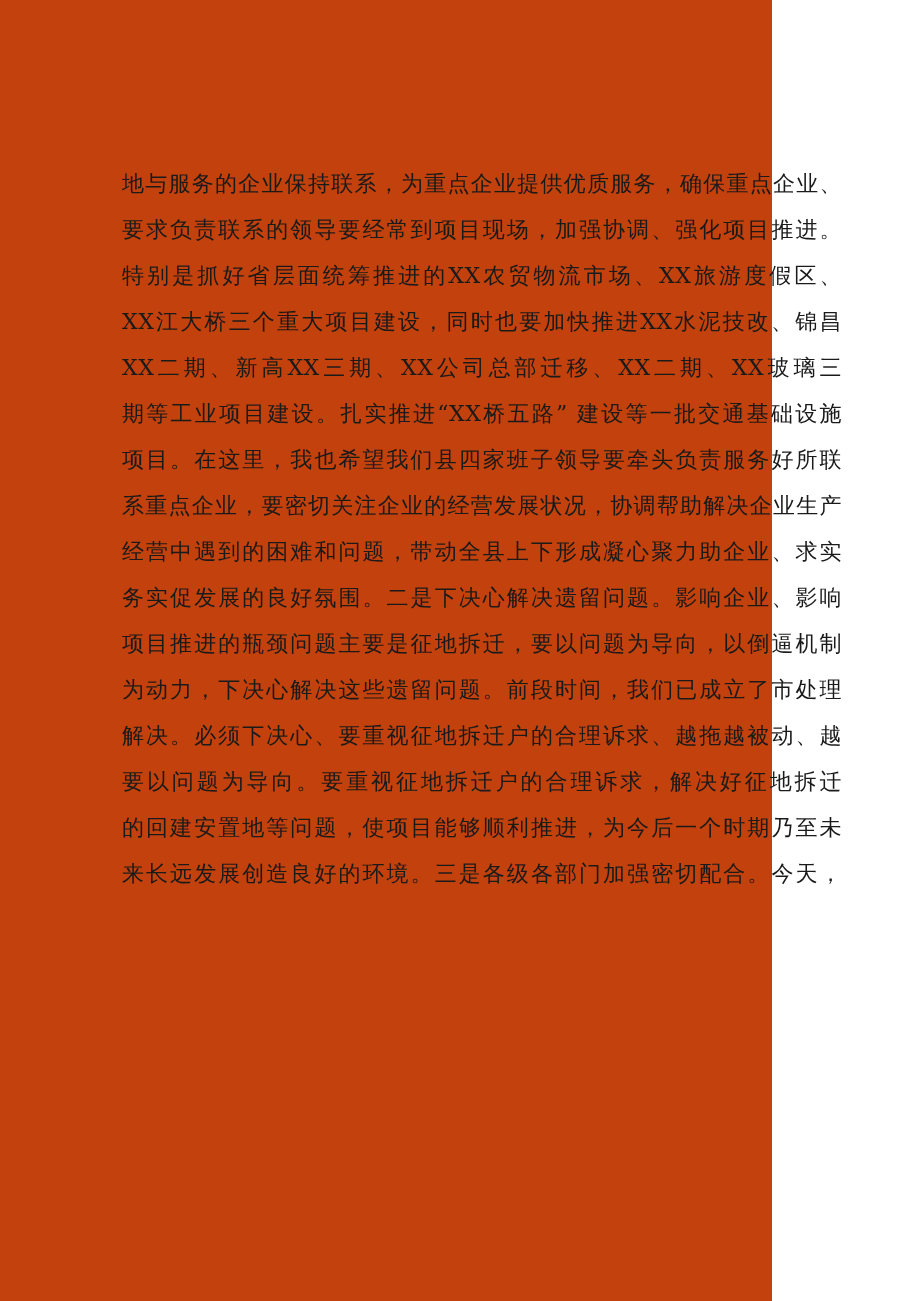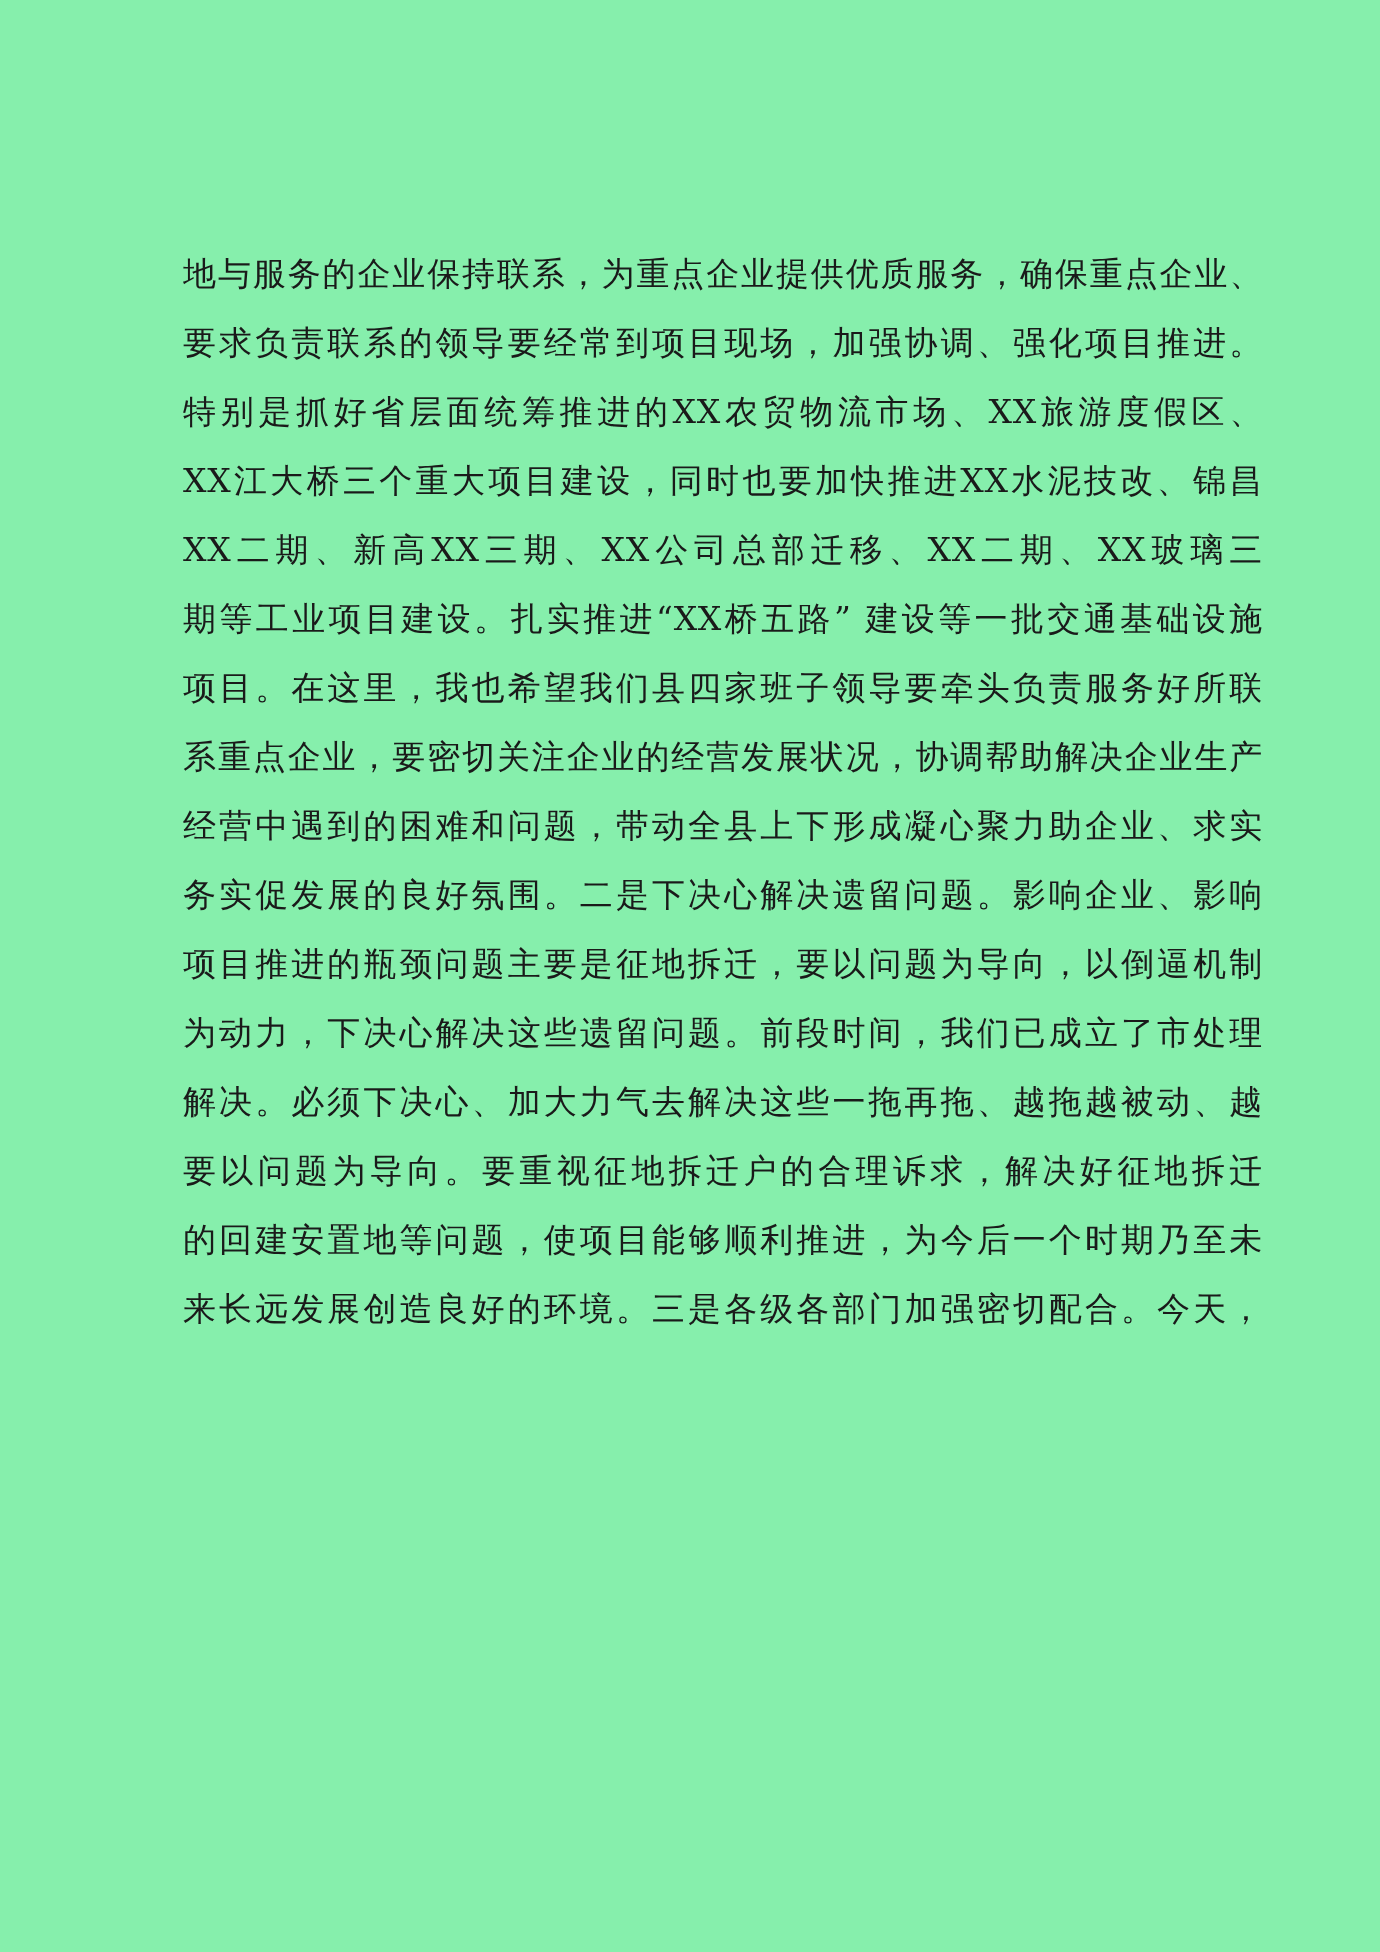--- a/index.html
+++ b/index.html
@@ -10,23 +10,23 @@
     body {
       width: 920px;
       height: 1301px;
       position: relative;
       overflow: hidden;
     }
     .page {
       position: absolute;
       left: 0;
       top: 0;
-      width: 920px;
+      width: 772px;
       height: 1301px;
-      background: #86efac;
+      background: #c2410c;
     }
     .body-text {
       position: absolute;
       left: 122px;
       top: 161px;
       width: 720px;
     }
     .line {
       height: 46px;
       line-height: 46px;
@@ -49,18 +49,18 @@
     <div class="line">特别是抓好省层面统筹推进的XX农贸物流市场、XX旅游度假区、</div>
     <div class="line">XX江大桥三个重大项目建设，同时也要加快推进XX水泥技改、锦昌</div>
     <div class="line">XX二期、新高XX三期、XX公司总部迁移、XX二期、XX玻璃三</div>
     <div class="line">期等工业项目建设。扎实推进“XX桥五路” 建设等一批交通基础设施</div>
     <div class="line">项目。在这里，我也希望我们县四家班子领导要牵头负责服务好所联</div>
     <div class="line">系重点企业，要密切关注企业的经营发展状况，协调帮助解决企业生产</div>
     <div class="line">经营中遇到的困难和问题，带动全县上下形成凝心聚力助企业、求实</div>
     <div class="line">务实促发展的良好氛围。二是下决心解决遗留问题。影响企业、影响</div>
     <div class="line">项目推进的瓶颈问题主要是征地拆迁，要以问题为导向，以倒逼机制</div>
     <div class="line">为动力，下决心解决这些遗留问题。前段时间，我们已成立了市处理</div>
-    <div class="line">解决。必须下决心、加大力气去解决这些一拖再拖、越拖越被动、越</div>
+    <div class="line">解决。必须下决心、要重视征地拆迁户的合理诉求、越拖越被动、越</div>
     <div class="line">要以问题为导向。要重视征地拆迁户的合理诉求，解决好征地拆迁</div>
     <div class="line">的回建安置地等问题，使项目能够顺利推进，为今后一个时期乃至未</div>
     <div class="line">来长远发展创造良好的环境。三是各级各部门加强密切配合。今天，</div>
   </div>
 </div>
 
 </body></html>

